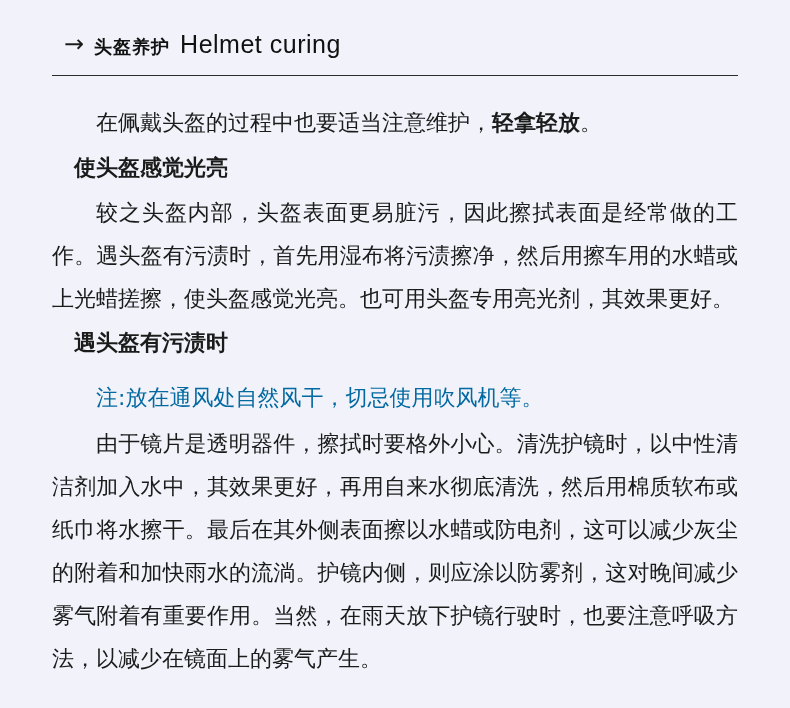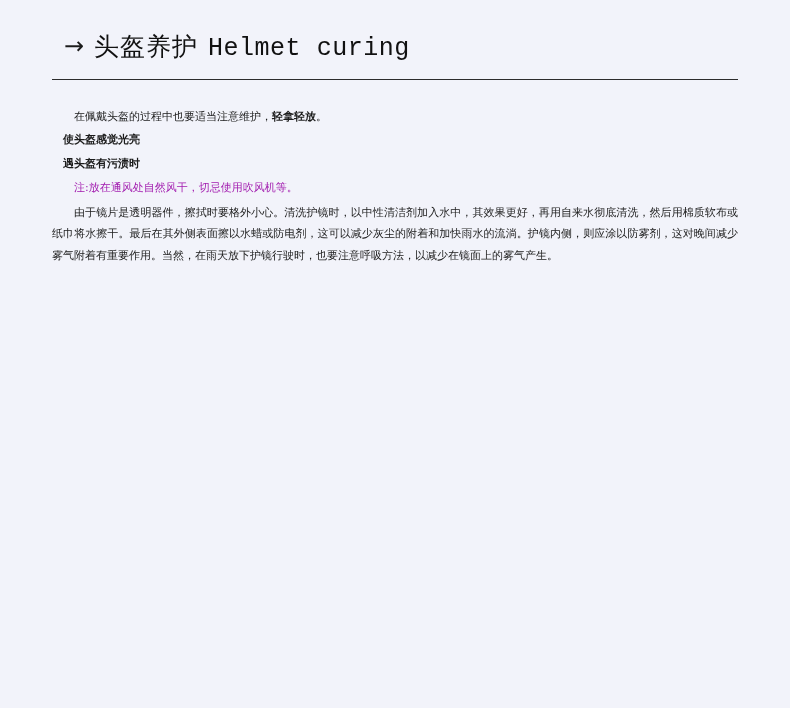--- a/index.html
+++ b/index.html
@@ -31,62 +31,62 @@
   .arrow-icon {
     font-size: 24px;
     line-height: 1;
     color: #1b1b1b;
     font-family: "DejaVu Sans", sans-serif;
     position: relative;
     top: -1px;
   }
   .title-cn {
     font-family: "DejaVu Sans", "Liberation Sans", sans-serif;
-    font-weight: normal;
-    font-size: 25px;
+    font-weight: bold;
+    font-size: 18px;
     letter-spacing: 1px;
     color: #111;
   }
   .title-en {
-    font-family: Liberation Mono, monospace;
+    font-family: Liberation Sans, sans-serif;
     font-size: 25px;
     letter-spacing: 0.5px;
     color: #111;
   }
   .rule {
     margin-top: 16px;
     border-bottom: 1px solid #2c2c2c;
     width: 100%;
   }
   .content {
     margin-top: 26px;
-    font-size: 11px;
+    font-size: 22px;
     line-height: 1.95;
     font-family: "DejaVu Sans", "Liberation Sans", sans-serif;
   }
   .para {
     margin: 0 0 1px 0;
     text-align: justify;
     text-justify: inter-ideograph;
   }
   .indent {
     text-indent: 2em;
   }
   .heading {
     font-weight: bold;
     text-indent: 1em;
     margin: 2px 0 2px 0;
   }
   .bold {
     font-weight: bold;
   }
   .note {
-    color: #a21caf;
+    color: #0369a1;
     text-indent: 2em;
-    margin: 3px 0 3px 0;
+    margin: 12px 0 3px 0;
   }
 </style>
 </head>
 <body>
 
 <div class="page">
 
   <div class="title-row">
     <span class="arrow-icon">→</span>
     <span class="title-cn">头盔养护</span>
@@ -94,20 +94,21 @@
   </div>
 
   <div class="rule"></div>
 
   <div class="content">
 
     <p class="para indent"><span>在佩戴头盔的过程中也要适当注意维护，</span><span class="bold">轻拿轻放</span><span>。</span></p>
 
     <p class="para heading">使头盔感觉光亮</p>
 
+    <p class="para indent">较之头盔内部，头盔表面更易脏污，因此擦拭表面是经常做的工作。遇头盔有污渍时，首先用湿布将污渍擦净，然后用擦车用的水蜡或上光蜡搓擦，使头盔感觉光亮。也可用头盔专用亮光剂，其效果更好。</p>
 
     <p class="para heading">遇头盔有污渍时</p>
 
 
     <p class="para note">注:放在通风处自然风干，切忌使用吹风机等。</p>
 
 
     <p class="para indent">由于镜片是透明器件，擦拭时要格外小心。清洗护镜时，以中性清洁剂加入水中，其效果更好，再用自来水彻底清洗，然后用棉质软布或纸巾将水擦干。最后在其外侧表面擦以水蜡或防电剂，这可以减少灰尘的附着和加快雨水的流淌。护镜内侧，则应涂以防雾剂，这对晚间减少雾气附着有重要作用。当然，在雨天放下护镜行驶时，也要注意呼吸方法，以减少在镜面上的雾气产生。</p>
 
   </div>

